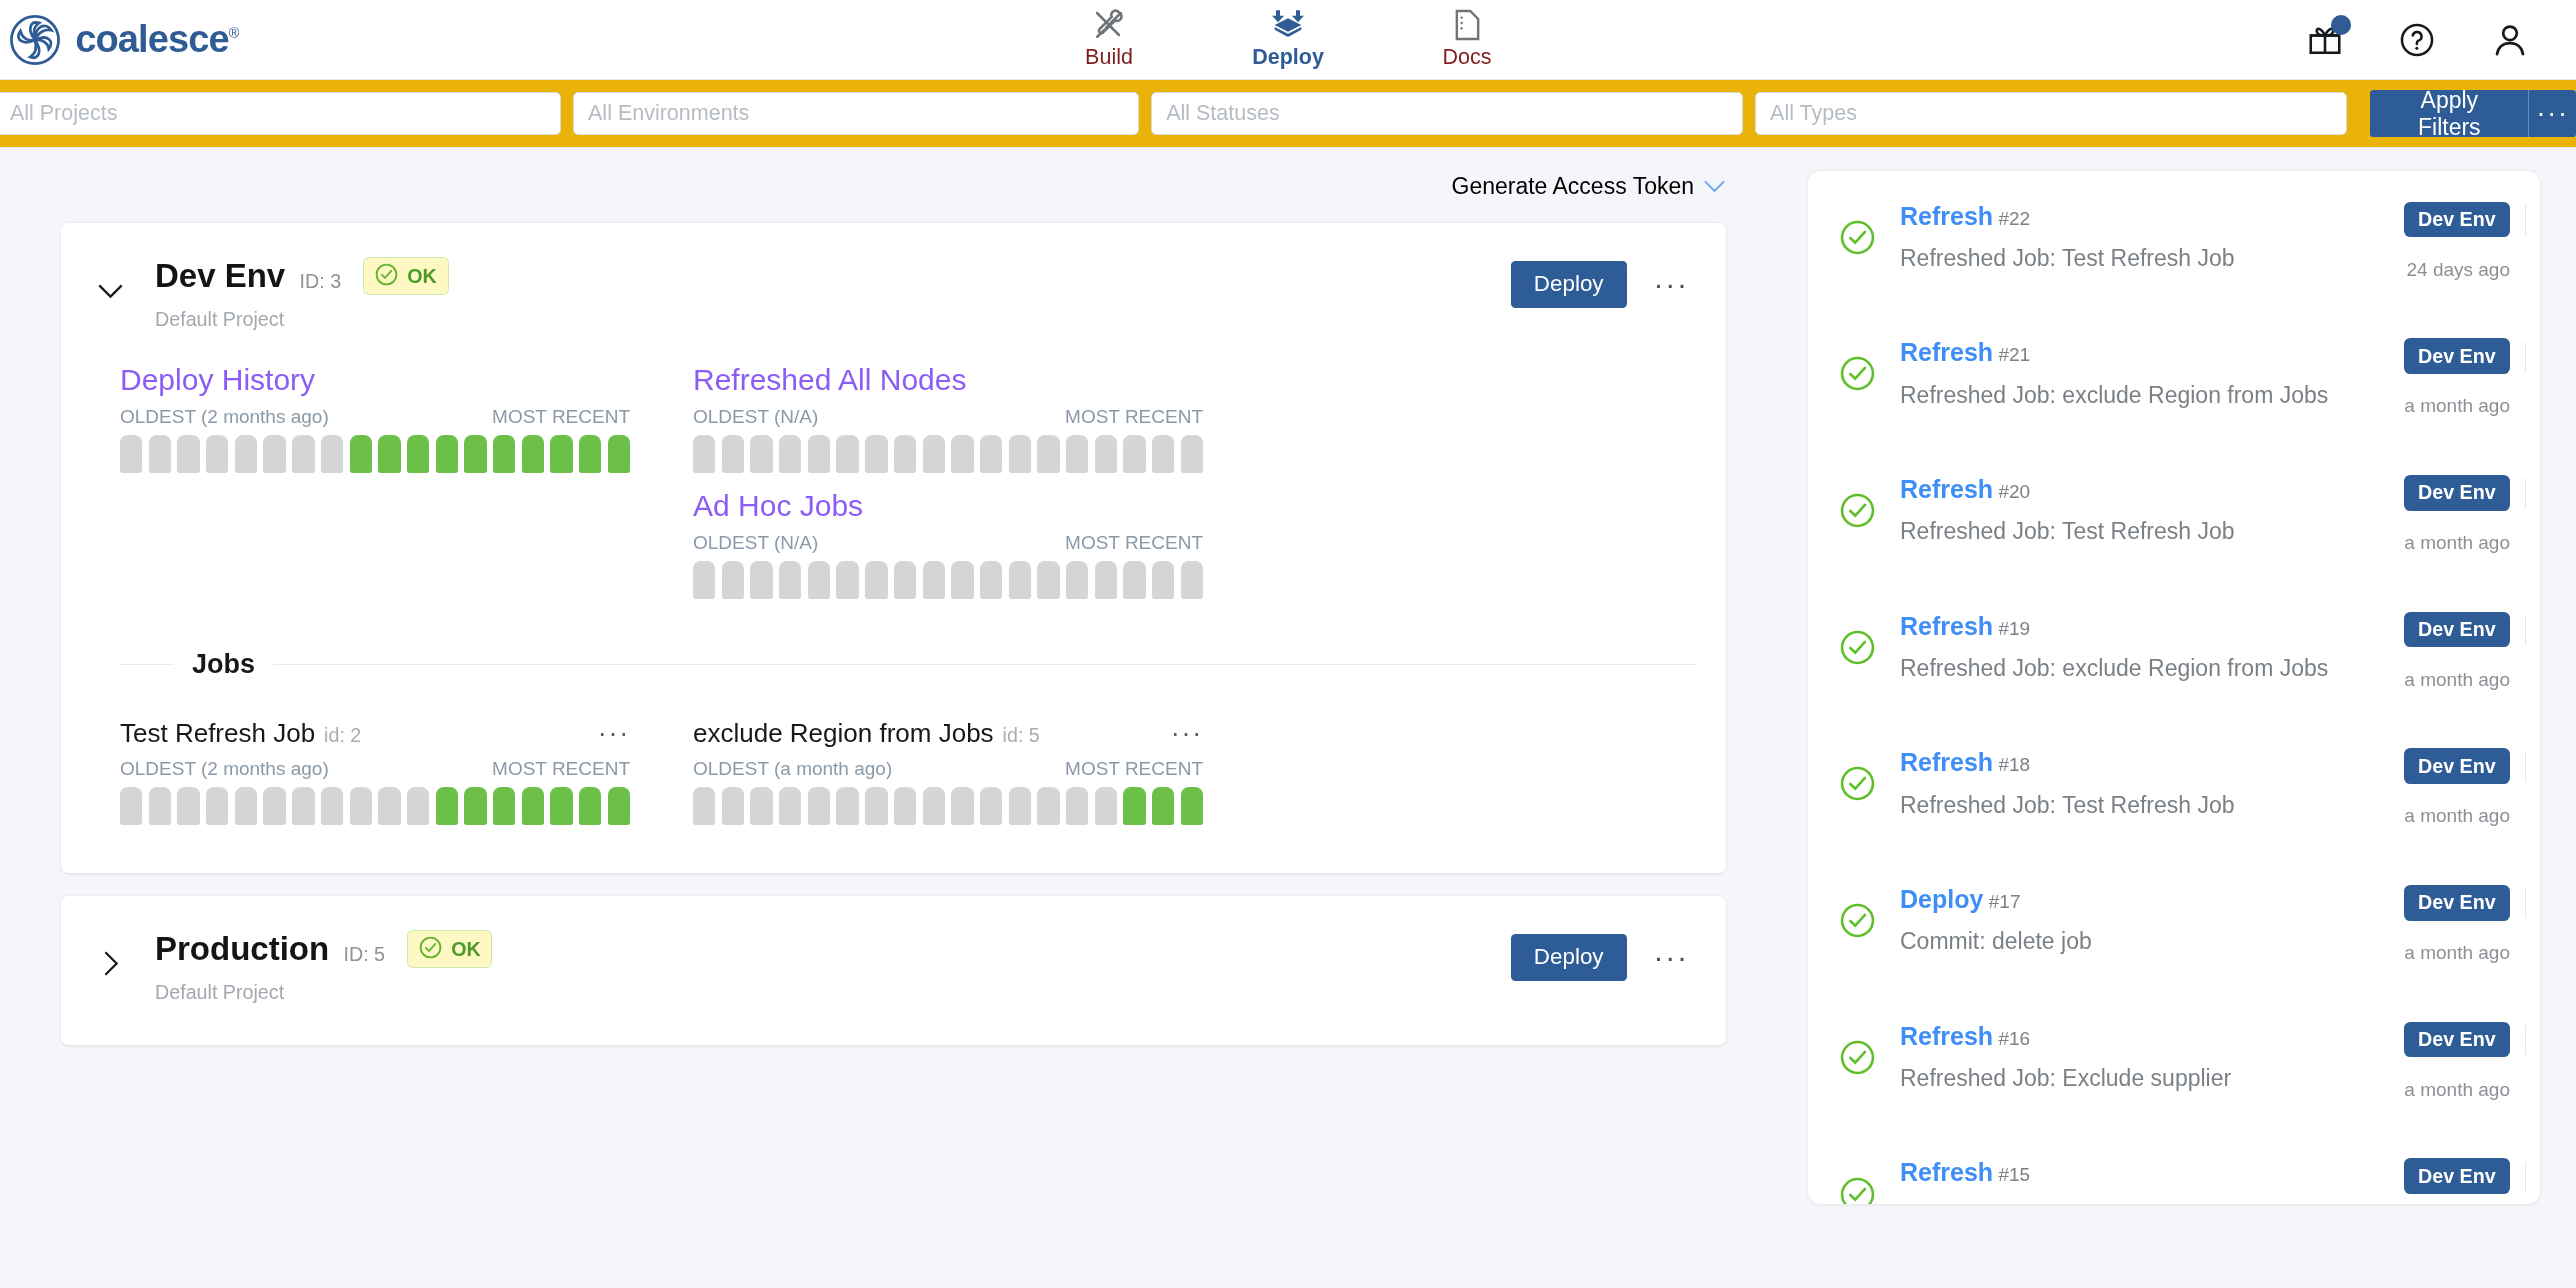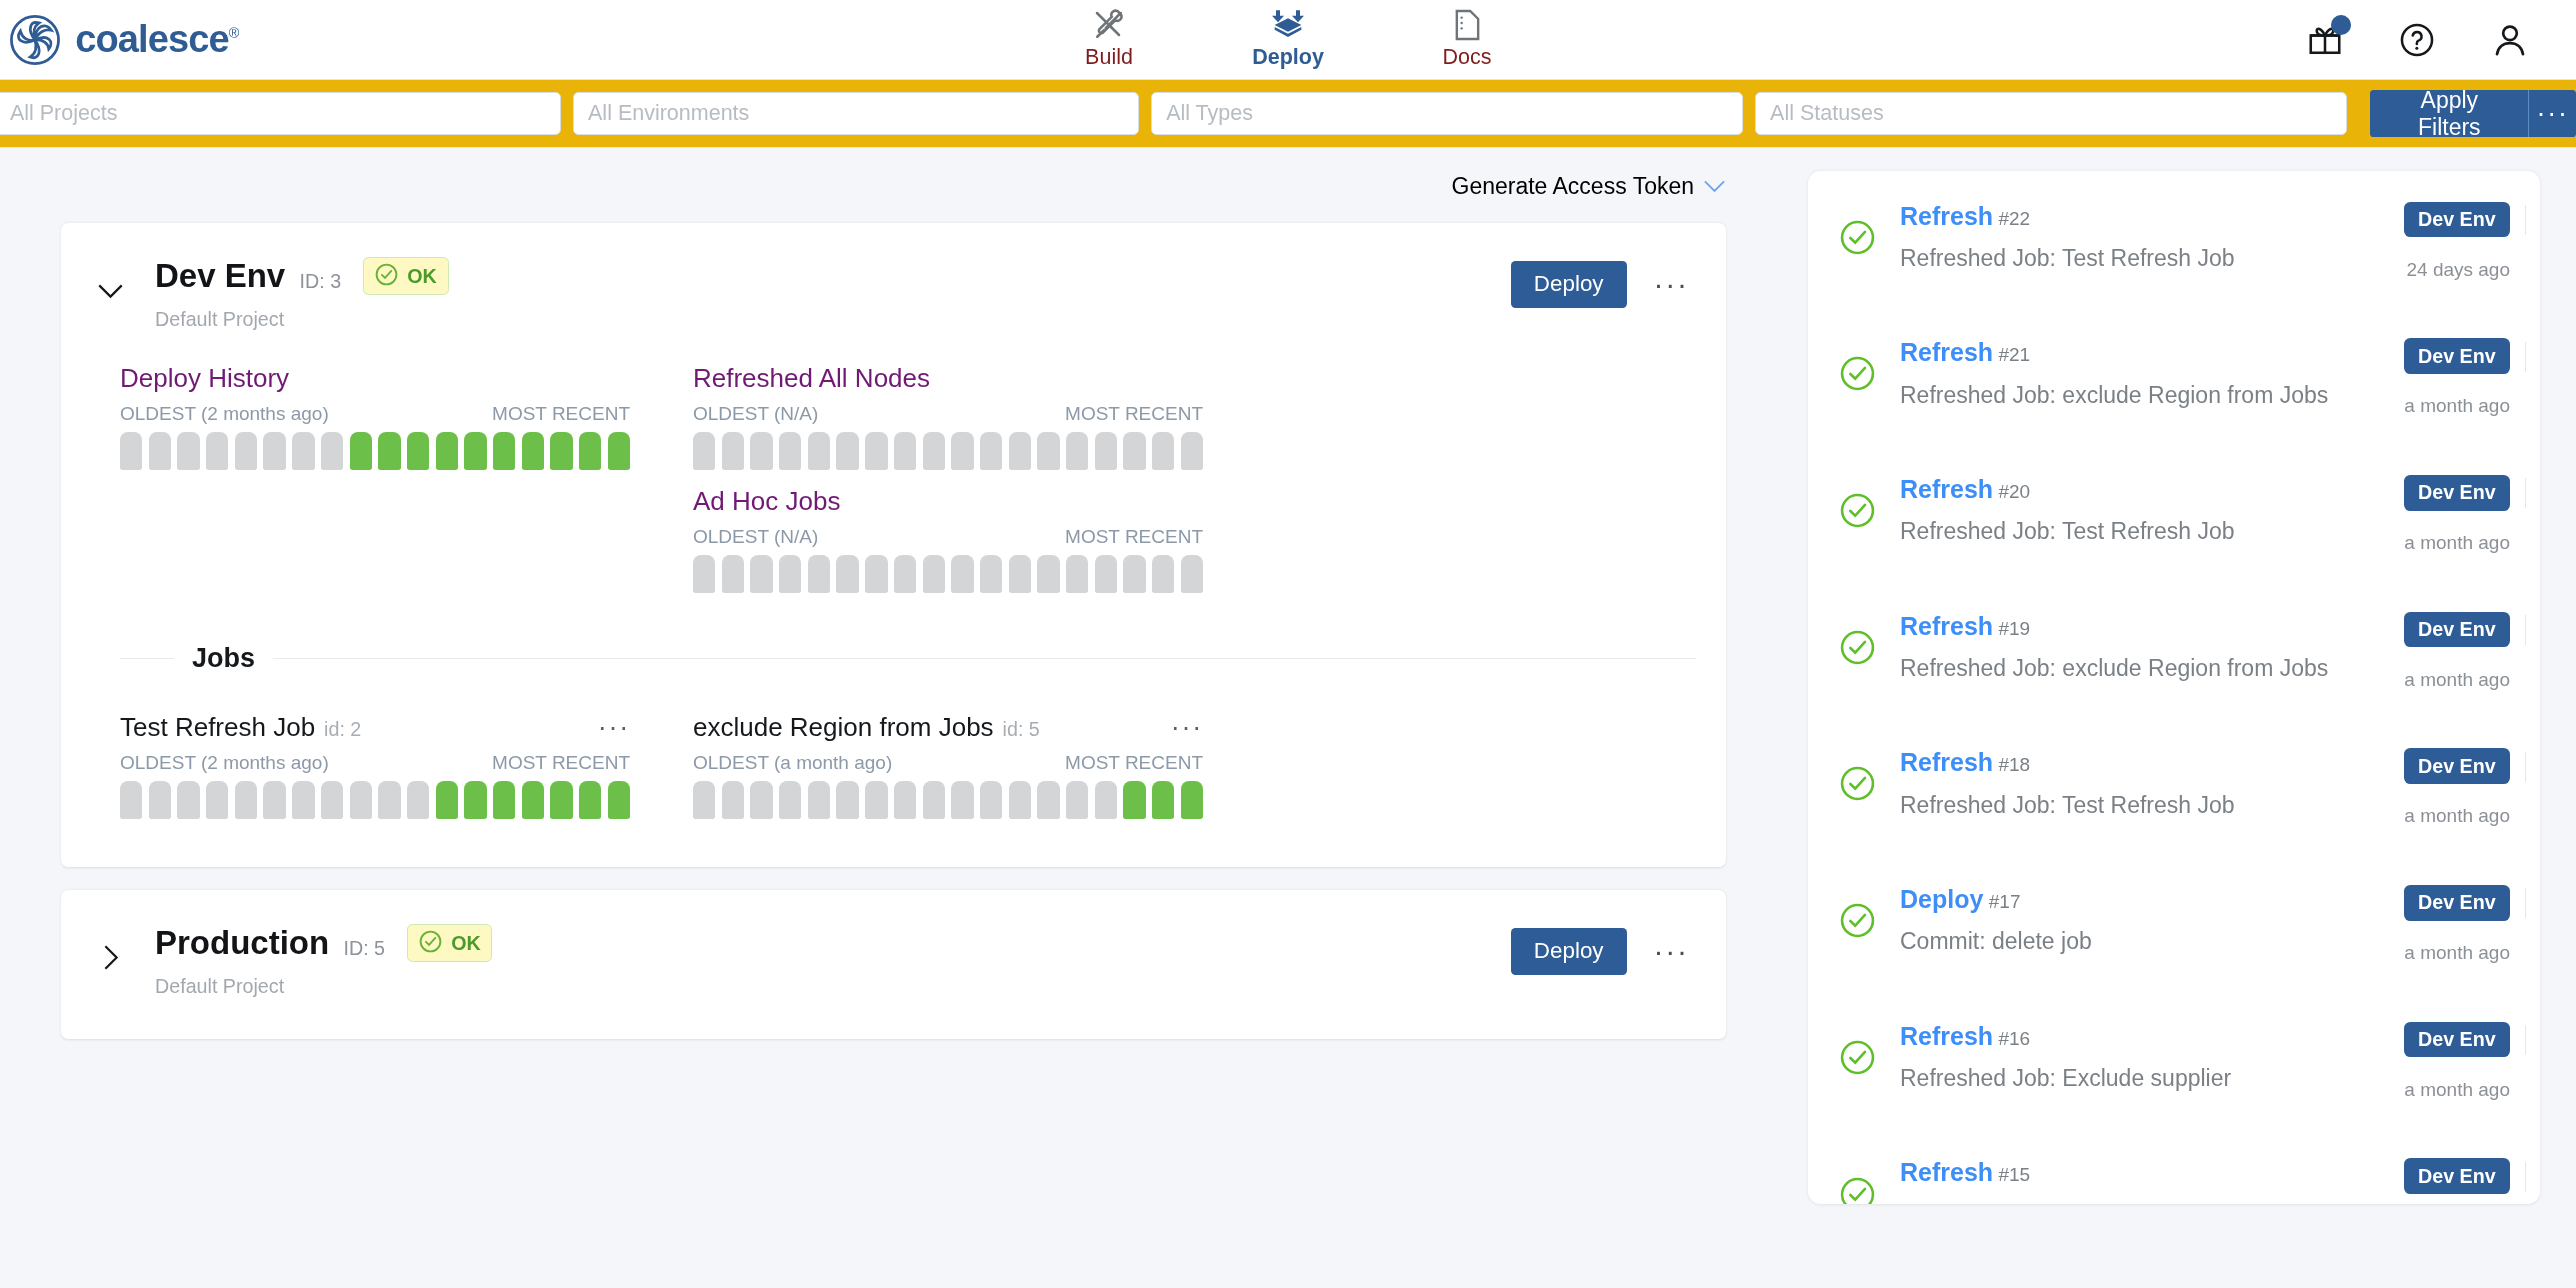--- a/index.html
+++ b/index.html
@@ -138,21 +138,21 @@
   .dots-btn {
     font-size: 30px; color: #4a4f54; cursor: pointer;
     letter-spacing: 1.8px; padding: 0 7.2px; line-height: 18px;
   }
 
   
   .hist-grid {
     display: flex; padding: 32px 30px 0 30px; gap: 0;
   }
   .hist-col { width: 573px; padding-left: 29px; }
-  .hist-title { font-size: 26px; color: #701a75; margin-bottom: 9px; }
+  .hist-title { font-size: 30px; color: #8b5cf6; margin-bottom: 9px; }
   .hist-meta {
     display: flex; justify-content: space-between;
     font-size: 19px; color: #8b99a8; width: 510px; margin-bottom: 7.2px;
   }
   .bar-strip { display: flex; gap: 6.3px; width: 510px; }
   .bar {
     width: 22.4px; height: 38px; border-radius: 8px 8px 2.7px 2.7px;
     background: #d3d5d6;
   }
   .bar.green { background: #6cc04a; }
@@ -293,22 +293,22 @@
         <circle cx="12" cy="7.8" r="4.3"></circle>
         <path d="M3.8 21 C 4.6 16.3 8 14 12 14 C 16 14 19.4 16.3 20.2 21"></path>
       </svg>
     </span>
   </div>
 </div>
 
 <div class="filterbar">
   <input class="filter-input fi-0" placeholder="All Projects" style="">
   <input class="filter-input fi-1" placeholder="All Environments" style="">
+  <input class="filter-input fi-3" placeholder="All Statuses" style="">
   <input class="filter-input fi-2" placeholder="All Types" style="">
-  <input class="filter-input fi-3" placeholder="All Statuses" style="">
   <div class="apply-wrap">
     <button class="apply-btn">Apply Filters</button>
     <button class="apply-more">···</button>
   </div>
 </div>
 
 <div class="main">
 
   <div class="left-col">
     <div class="token-row">

